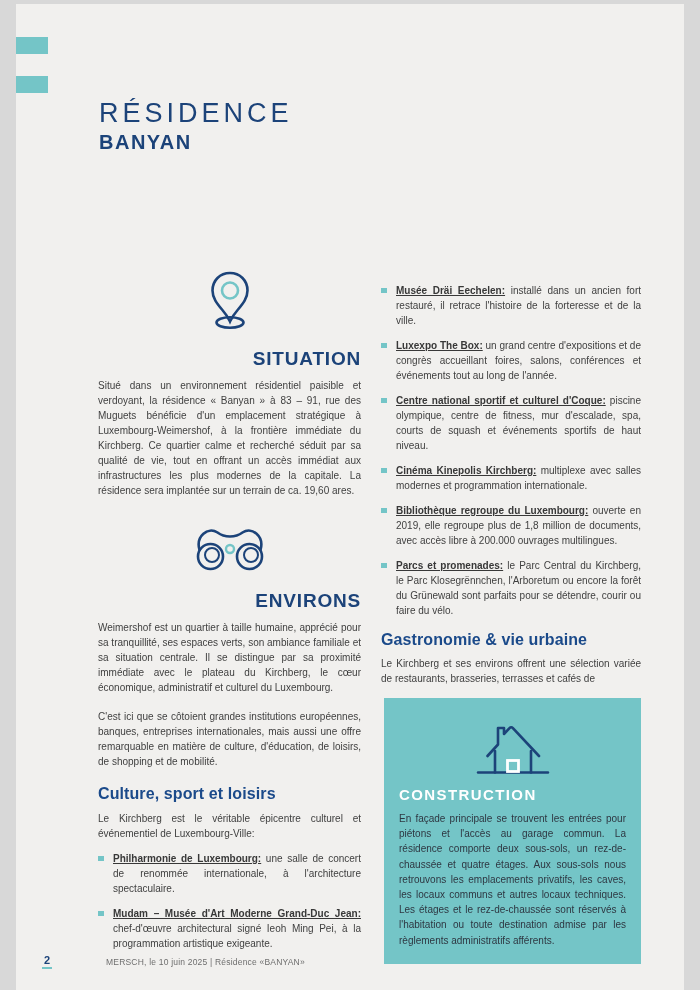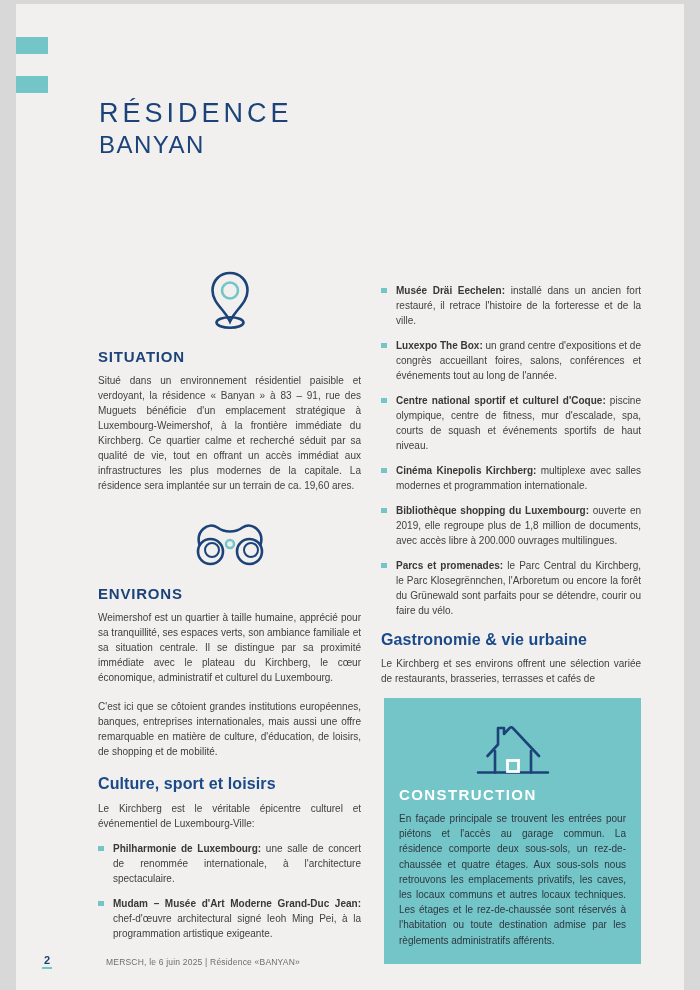--- a/index.html
+++ b/index.html
@@ -7,49 +7,49 @@
     position:relative;width:668px;height:990px;margin:4px auto;
     background:#f1f0ee;overflow:hidden;
     font-family:"Liberation Sans",sans-serif;color:#3f3f3f;
   }
   .accent-bar{position:absolute;left:0;width:32px;height:17px;background:#74c5c7;}
   .bar1{top:33px;}
   .bar2{top:72px;}
 
   .title-block{position:absolute;left:83px;top:92px;}
   .title-thin{font-size:27px;font-weight:200;color:#1c4379;letter-spacing:4px;line-height:1.3;}
-  .title-bold{font-size:24px;font-weight:400;color:#1c4379;letter-spacing:1.5px;line-height:1.15;}
+  .title-bold{font-size:20px;font-weight:700;color:#1c4379;letter-spacing:1.5px;line-height:1.15;}
 
   .col{position:absolute;}
   .col-left{left:82px;top:266px;width:263px;}
   .col-right{left:365px;top:279px;width:260px;}
 
   .icon-wrap{text-align:center;}
   .icon-binoculars{margin-top:26px;}
   .section-heading{
-    margin:14px 0 8px;text-align:left;
-    font-size:15px;font-weight:800;color:#1c4379;letter-spacing:.8px;
+    margin:14px 0 8px;text-align:right;
+    font-size:19px;font-weight:800;color:#1c4379;letter-spacing:.8px;
   }
   .body-text{
     margin:8px 0 0;font-size:10px;line-height:15px;text-align:justify;
     color:#3f3f3f;hyphens:auto;-webkit-hyphens:auto;
   }
   .spaced{margin-top:14px;}
   .sub-heading{
     margin:16px 0 7px;font-size:16px;font-weight:800;color:#1b4a8a;letter-spacing:.1px;
   }
   .bullet-list{list-style:none;margin:10px 0 0;padding:0;}
   .bullet-list li{
     position:relative;padding-left:15px;margin-bottom:10px;
     font-size:10px;line-height:15px;text-align:justify;hyphens:auto;-webkit-hyphens:auto;
   }
   .bullet-square{
     position:absolute;left:0;top:4.5px;width:5.5px;height:5.5px;background:#74c5c7;
   }
-  .lead{font-weight:700;color:#383838;}
+  .lead{font-weight:700;color:#383838;text-decoration:underline;}
 
   .construction-box{
     box-sizing:border-box;width:257px;margin:12px 0 0 3px;
     background:#74c5c7;padding:13px 15px 16px;
   }
   .construction-box .icon-wrap{margin-top:2px;}
   .construction-heading{
     margin:5px 0 8px;text-align:left;
     font-size:15px;font-weight:800;color:#ffffff;letter-spacing:1.4px;
   }
@@ -143,21 +143,21 @@
         <span class="lead">Centre national sportif et culturel d'Coque:</span>
         <span>piscine olympique, centre de fitness, mur d'escalade, spa, courts de squash et événements sportifs de haut niveau.</span>
       </li>
       <li>
         <span class="bullet-square"></span>
         <span class="lead">Cinéma Kinepolis Kirchberg:</span>
         <span>multiplexe avec salles modernes et programmation internationale.</span>
       </li>
       <li>
         <span class="bullet-square"></span>
-        <span class="lead">Bibliothèque shopping du Luxembourg:</span>
+        <span class="lead">Bibliothèque regroupe du Luxembourg:</span>
         <span>ouverte en 2019, elle regroupe plus de 1,8 million de documents, avec accès libre à 200.000 ouvrages multilingues.</span>
       </li>
       <li>
         <span class="bullet-square"></span>
         <span class="lead">Parcs et promenades:</span>
         <span>le Parc Central du Kirchberg, le Parc Klosegrënnchen, l'Arboretum ou encore la forêt du Grünewald sont parfaits pour se détendre, courir ou faire du vélo.</span>
       </li>
     </ul>
 
     <h3 class="sub-heading" style="margin-top:13px;">Gastronomie &amp; vie urbaine</h3>
@@ -173,16 +173,16 @@
           <rect x="34.5" y="47.5" width="11" height="11" stroke="#ffffff" stroke-width="2.8"></rect>
         </svg>
       </div>
       <h2 class="construction-heading">CONSTRUCTION</h2>
       <p class="construction-body">En façade principale se trouvent les entrées pour piétons et l'accès au garage commun. La résidence comporte deux sous-sols, un rez-de-chaussée et quatre étages. Aux sous-sols nous retrouvons les emplacements privatifs, les caves, les locaux communs et autres locaux techniques. Les étages et le rez-de-chaussée sont réservés à l'habitation ou toute destination admise par les règlements administratifs afférents.</p>
     </div>
   </section>
 
   <footer class="page-footer">
     <span class="page-number">2</span>
-    <span class="footer-text">MERSCH, le 6 juin 2025  |  Résidence «BANYAN»</span>
+    <span class="footer-text">MERSCH, le 10 juin 2025  |  Résidence «BANYAN»</span>
   </footer>
 
 </div>
 
 </body></html>

